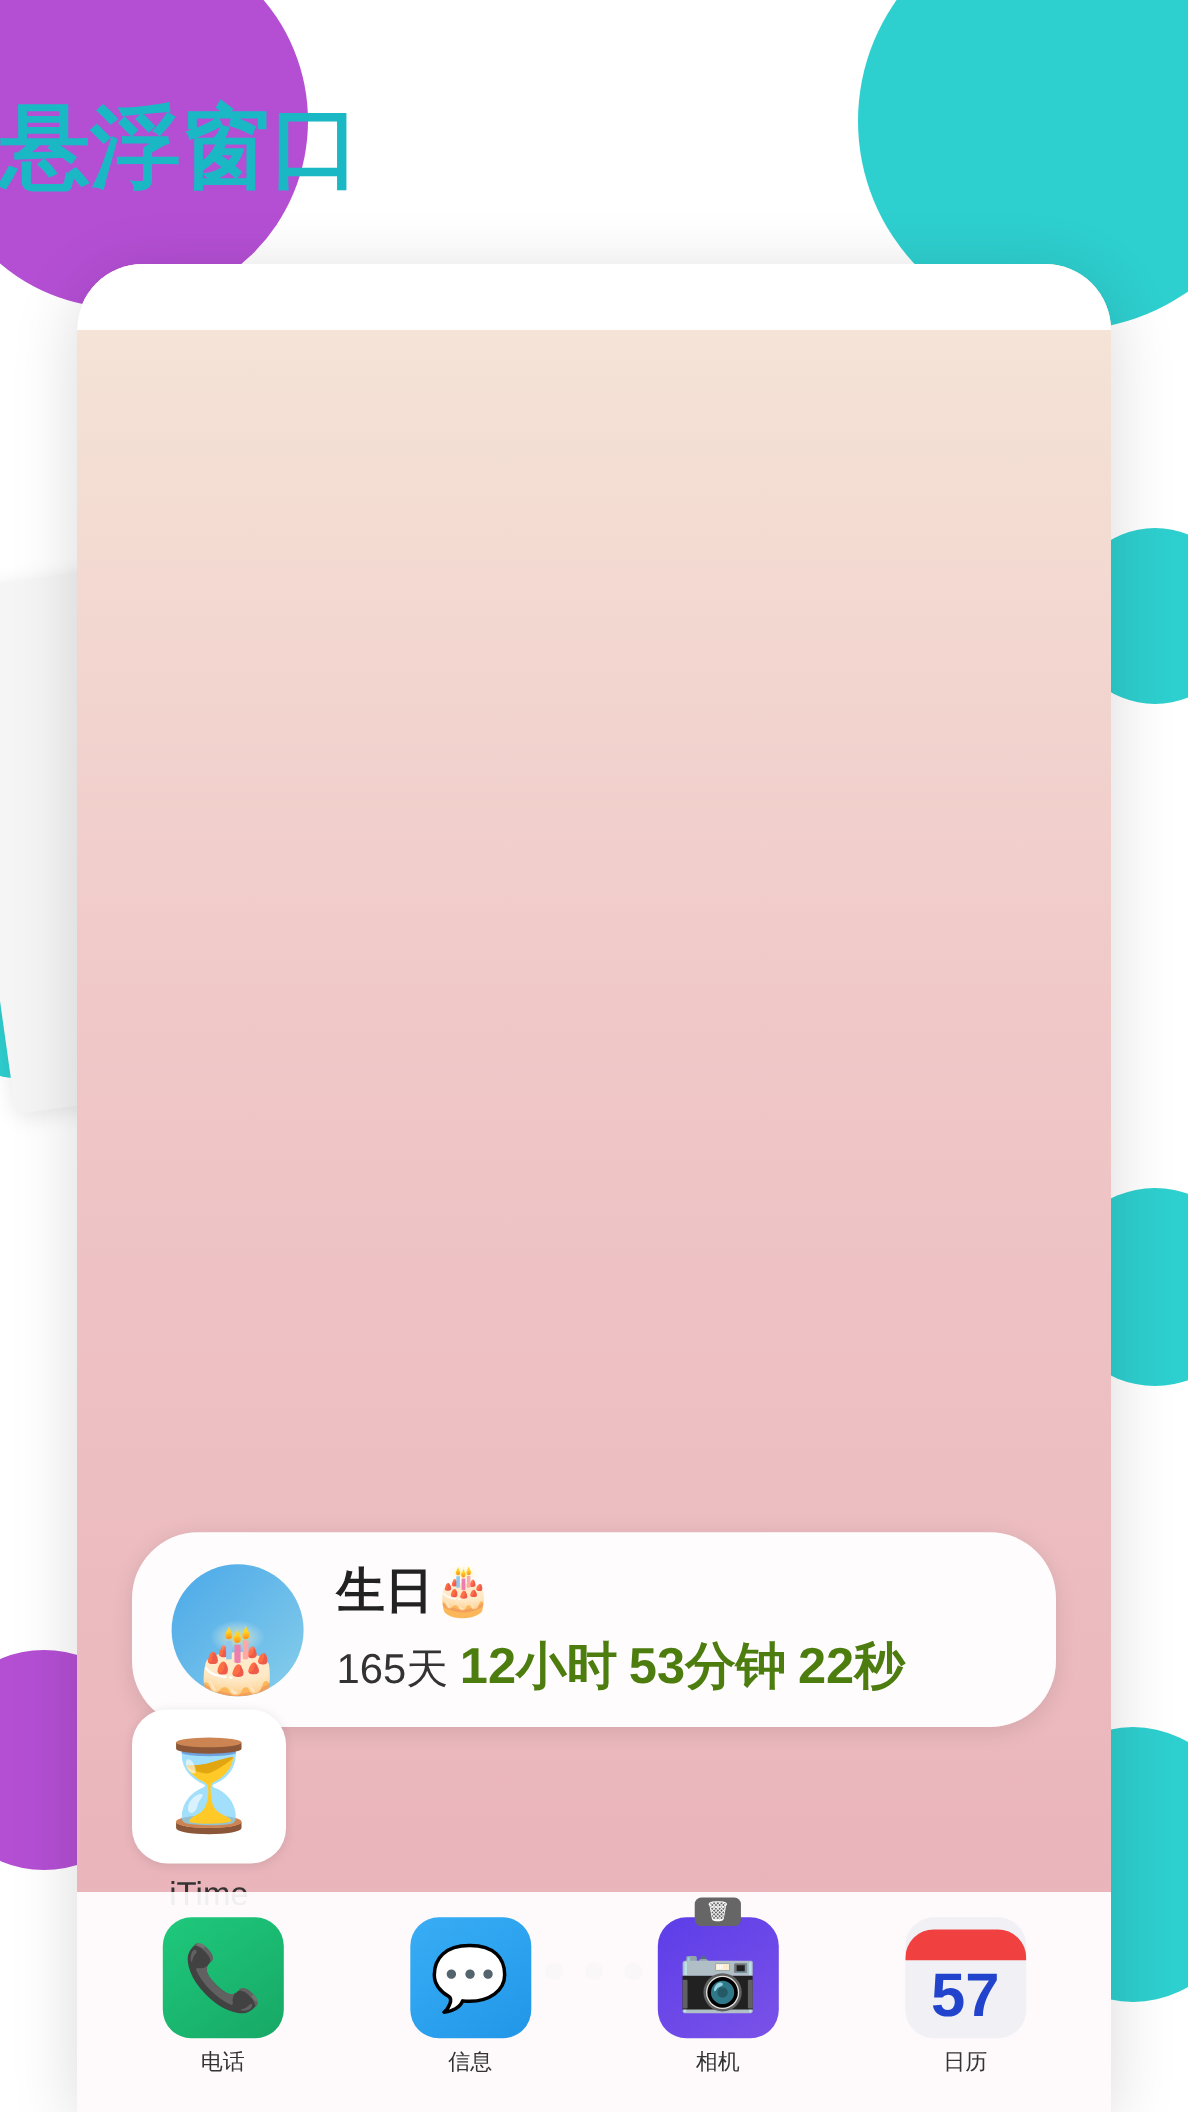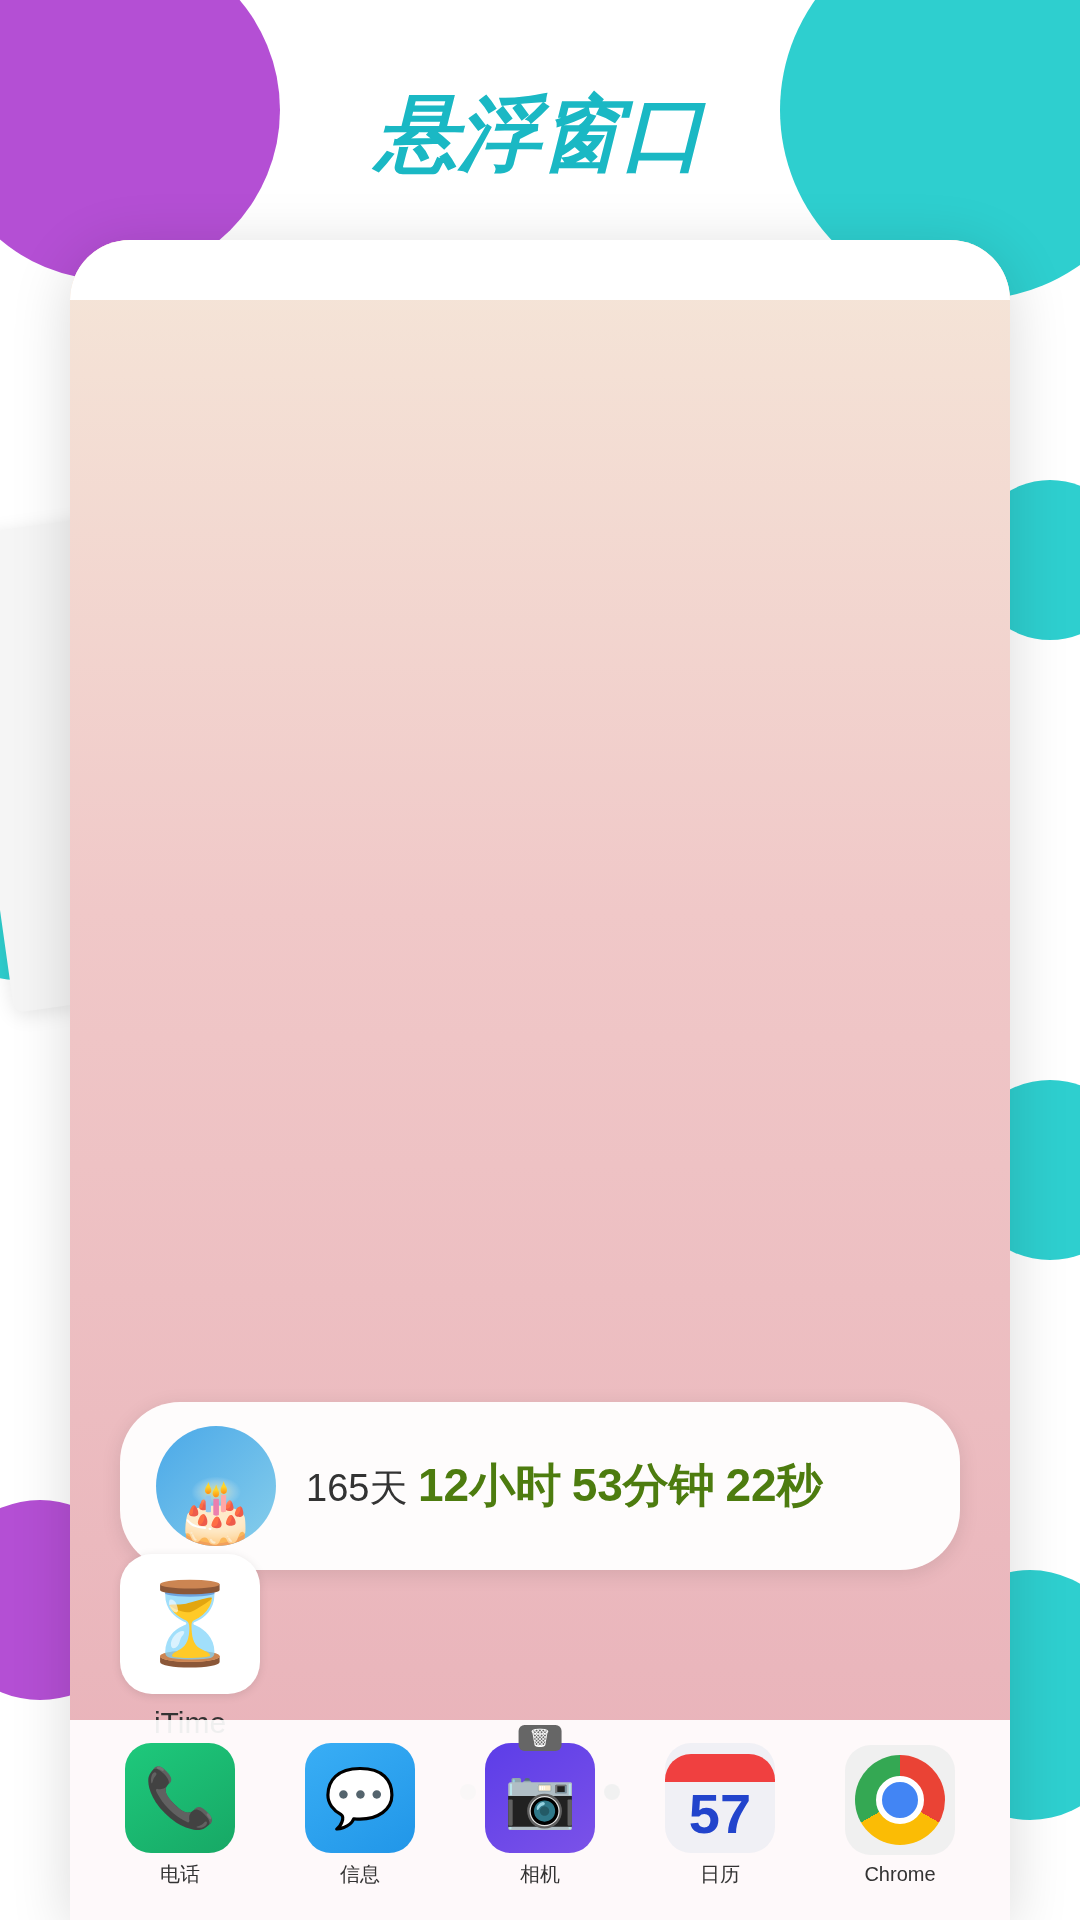--- a/index.html
+++ b/index.html
@@ -90,26 +90,25 @@
       border-radius: 50%;
       z-index: 0;
     }
 
     
     .page-title {
       position: absolute;
       top: 80px;
       left: 0;
       right: 0;
-      text-align: center;
+      text-align: left;
       font-size: 82px;
       font-weight: 700;
       color: #1ab8c4;
       z-index: 10;
-      font-style: italic;
     }
 
     
     .phone-mockup {
       position: absolute;
       top: 240px;
       left: 70px;
       right: 70px;
       bottom: 0;
       background: #ffffff;
@@ -398,20 +397,21 @@
 
     <div class="phone-top-bar"></div>
 
     <div class="phone-main-area">
 
       <div class="birthday-widget">
         <div class="birthday-avatar">
           <span class="birthday-avatar-cake">🎂</span>
         </div>
         <div class="birthday-info">
+          <div class="birthday-title">生日🎂</div>
           <div class="birthday-countdown">
             <span>165天</span>
             <strong>12小时</strong>
             <strong>53分钟</strong>
             <strong>22秒</strong>
           </div>
         </div>
       </div>
 
       <div class="itime-app">
@@ -450,25 +450,17 @@
         </div>
 
         <div class="dock-app">
           <div class="dock-icon icon-calendar">
             <div class="calendar-header"></div>
             <span class="calendar-number">57</span>
           </div>
           <span class="dock-label">日历</span>
         </div>
 
-        <div class="dock-app">
-          <div class="dock-icon icon-chrome">
-            <div class="chrome-circle">
-              <div class="chrome-inner"></div>
-            </div>
-          </div>
-          <span class="dock-label">Chrome</span>
-        </div>
 
       </div>
     </div>
   </div>
 </div>
 
 </body></html>

